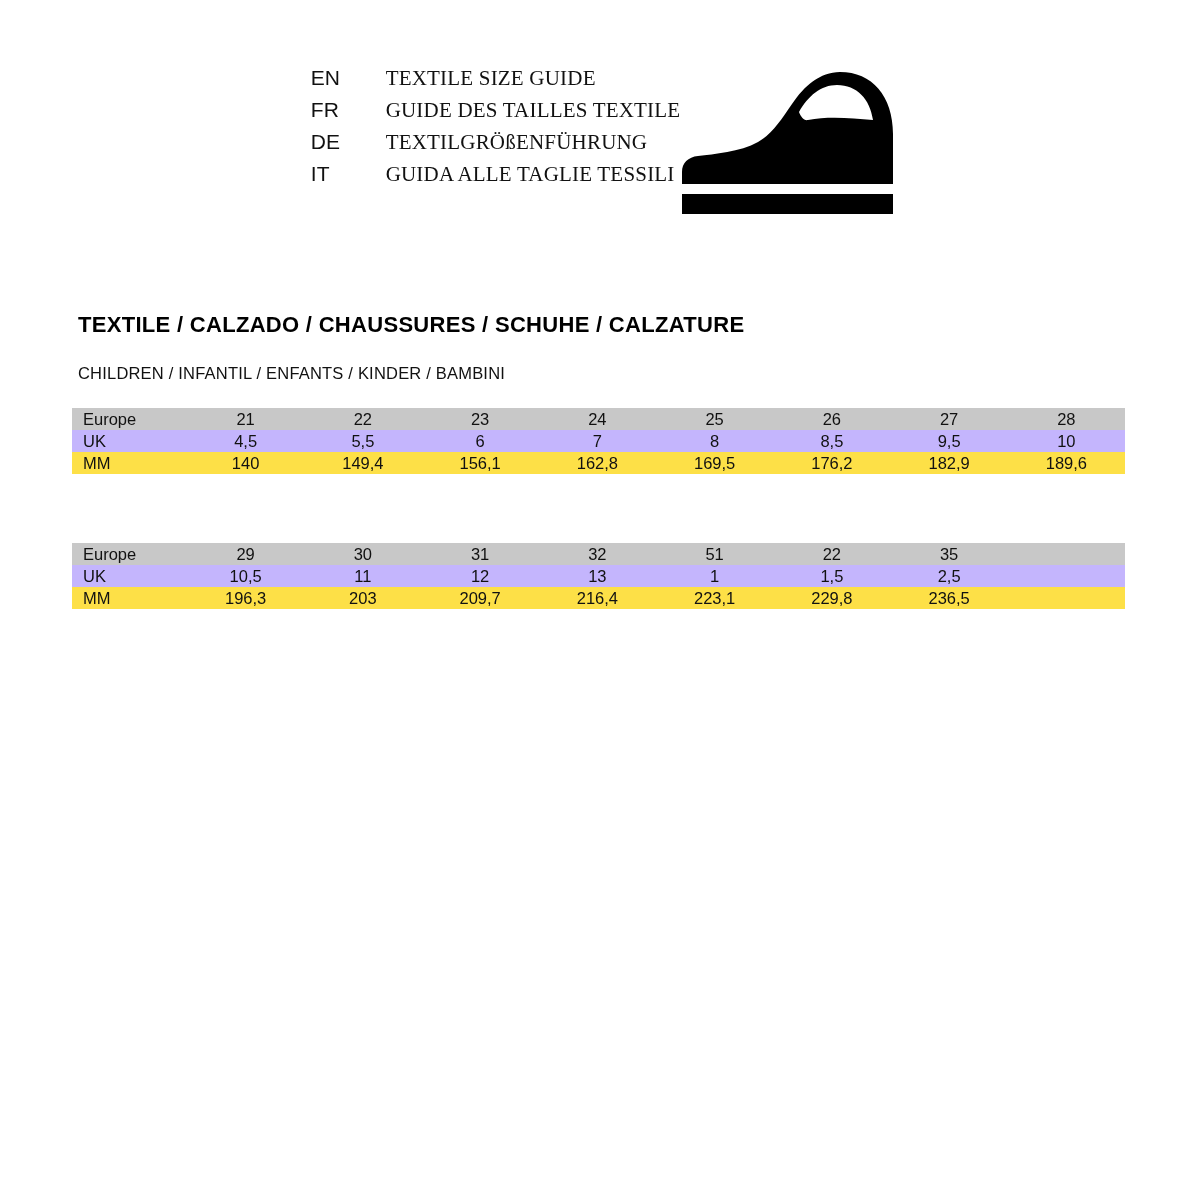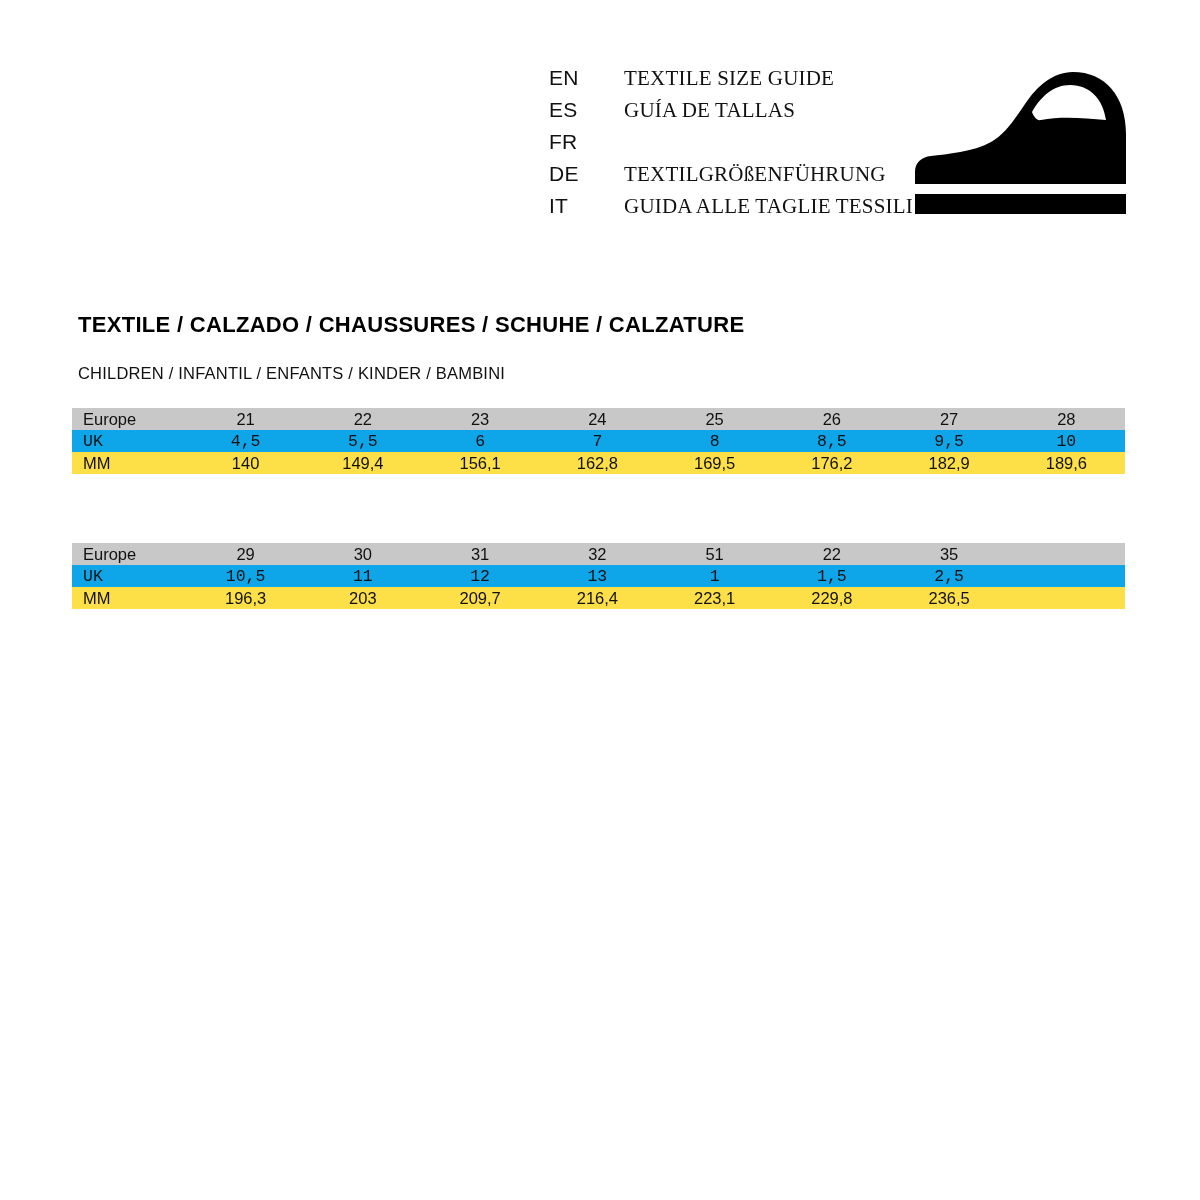--- a/index.html
+++ b/index.html
@@ -23,21 +23,21 @@
     height: 1200px;
   }
 
   
   .header {
     position: absolute;
     left: 78px;
     top: 62px;
     width: 1050px;
     display: flex;
-    justify-content: flex-end;
+    justify-content: center;
     align-items: flex-start;
   }
 
   .lang-list {
     display: block;
   }
   .lang-row {
     display: flex;
     align-items: baseline;
     height: 32px;
@@ -104,41 +104,38 @@
     vertical-align: middle;
     color: #111;
     font-weight: normal;
   }
   .size-table td.label {
     text-align: left;
     padding-left: 11px;
     width: 104px;
   }
   .row-head td { background: #c8c8c8; }
-  .row-alt td  { background: #0ea5e9; font-family: Liberation Mono, monospace; }
+  .row-alt td  { background: #c4b5fd; }
   .row-light td { background: #fde047; }
 </style>
 </head>
 <body>
 
 <div class="page">
 
   <div class="header">
 
     <div class="lang-list">
       <div class="lang-row">
         <span class="lang-code">EN</span>
         <span class="lang-title">TEXTILE SIZE GUIDE</span>
       </div>
       <div class="lang-row">
-        <span class="lang-code">ES</span>
-        <span class="lang-title">GUÍA DE TALLAS</span>
-      </div>
-      <div class="lang-row">
         <span class="lang-code">FR</span>
+        <span class="lang-title">GUIDE DES TAILLES TEXTILE</span>
       </div>
       <div class="lang-row">
         <span class="lang-code">DE</span>
         <span class="lang-title">TEXTILGRÖßENFÜHRUNG</span>
       </div>
       <div class="lang-row">
         <span class="lang-code">IT</span>
         <span class="lang-title">GUIDA ALLE TAGLIE TESSILI</span>
       </div>
     </div>

